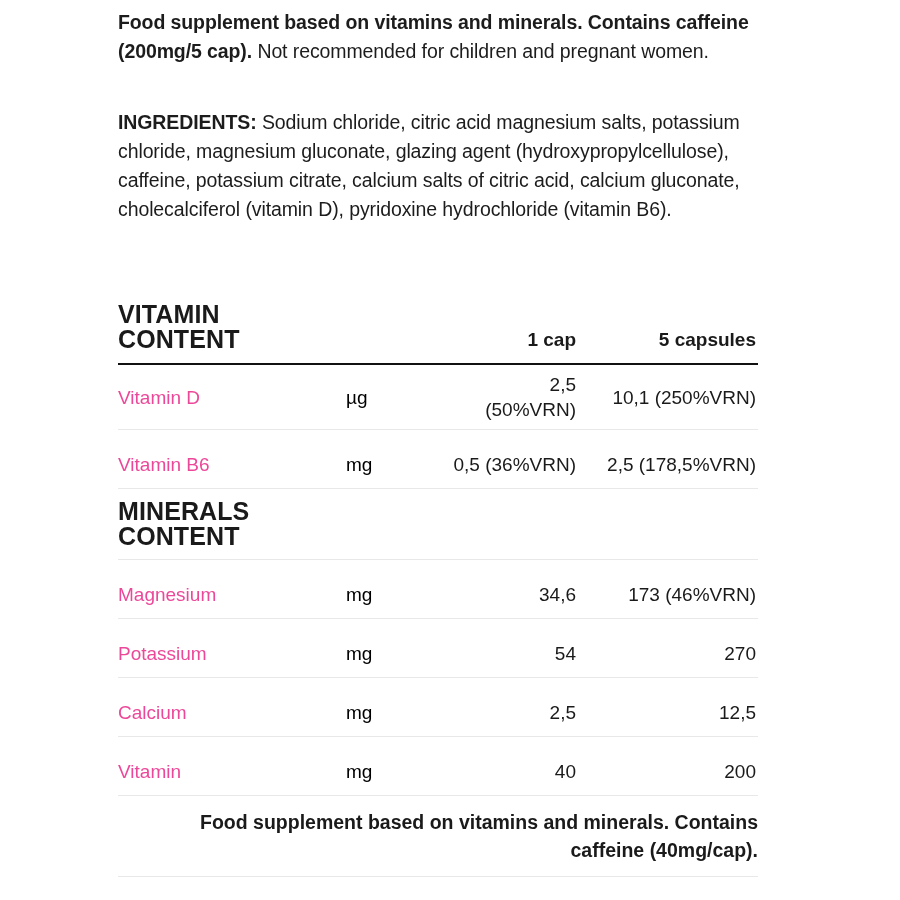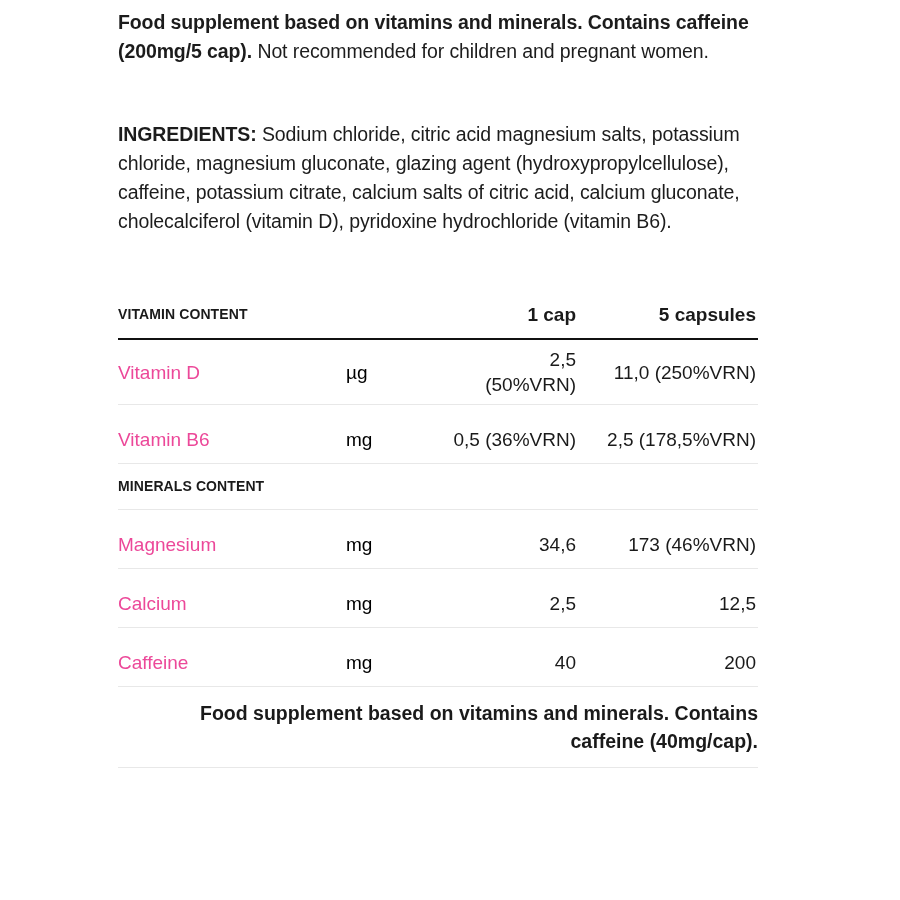--- a/index.html
+++ b/index.html
@@ -23,21 +23,21 @@
     padding: 0;
   }
 
   
   .prose {
     position: absolute;
     left: 118px;
     width: 645px;
   }
   .prose.p1 { top: 8px; }
-  .prose.p2 { top: 120px; }
+  .prose.p2 { top: 108px; }
 
   .para {
     font-size: 19.5px;
     line-height: 29px;
     color: #1c1c1c;
     margin: 0;
     letter-spacing: -0.1px;
   }
   .para b, .para .bold {
     font-weight: bold;
@@ -68,21 +68,21 @@
   
   tr.head-main > th {
     border-bottom: 2.5px solid #111111;
     padding-top: 8px;
     padding-bottom: 11px;
     font-size: 19px;
     line-height: 25px;
   }
   tr.head-main .hd-title {
     font-weight: bold;
-    font-size: 14px;
+    font-size: 25px;
     line-height: 25px;
     letter-spacing: 0.1px;
   }
   tr.head-main .hd-col {
     font-weight: bold;
     text-align: right;
     font-size: 19px;
     white-space: nowrap;
     vertical-align: bottom;
     padding-right: 2px;
@@ -106,21 +106,21 @@
 
   
   tr.data-row.tall > td {
     padding-top: 7px;
     padding-bottom: 7px;
   }
 
   
   tr.sub-head > td {
     border-bottom: 1px solid #e8e8e8;
-    font-size: 14px;
+    font-size: 25px;
     line-height: 25px;
     padding-top: 10px;
     padding-bottom: 10px;
   }
   tr.sub-head .sh-title {
     font-weight: bold;
     letter-spacing: 0.1px;
   }
   tr.sub-head .sh-col {
     text-align: right;
@@ -169,21 +169,21 @@
         <th></th>
         <th class="hd-col">1 cap</th>
         <th class="hd-col">5 capsules</th>
       </tr>
 
       <tr class="data-row tall">
         <td class="cell-name">Vitamin D</td>
         <td class="cell-unit">µg</td>
         <td class="cell-val">2,5
 (50%VRN)</td>
-        <td class="cell-val">11,0  (250%VRN)</td>
+        <td class="cell-val">10,1  (250%VRN)</td>
       </tr>
 
       <tr class="data-row">
         <td class="cell-name">Vitamin B6</td>
         <td class="cell-unit">mg</td>
         <td class="cell-val">0,5 (36%VRN)</td>
         <td class="cell-val">2,5 (178,5%VRN)</td>
       </tr>
 
       <tr class="sub-head">
@@ -193,31 +193,37 @@
         <td class="sh-col"></td>
       </tr>
 
       <tr class="data-row">
         <td class="cell-name">Magnesium</td>
         <td class="cell-unit">mg</td>
         <td class="cell-val">34,6</td>
         <td class="cell-val">173 (46%VRN)</td>
       </tr>
 
+      <tr class="data-row">
+        <td class="cell-name">Potassium</td>
+        <td class="cell-unit">mg</td>
+        <td class="cell-val">54</td>
+        <td class="cell-val">270</td>
+      </tr>
 
       <tr class="data-row">
         <td class="cell-name">Calcium</td>
         <td class="cell-unit">mg</td>
         <td class="cell-val">2,5</td>
         <td class="cell-val">12,5</td>
       </tr>
 
 
       <tr class="data-row">
-        <td class="cell-name">Caffeine</td>
+        <td class="cell-name">Vitamin</td>
         <td class="cell-unit">mg</td>
         <td class="cell-val">40</td>
         <td class="cell-val">200</td>
       </tr>
 
 
       <tr class="foot-row">
         <td colspan="4">
             <span class="foot-inner">Food supplement based on vitamins and minerals. Contains caffeine (40mg/cap).</span>
           </td>

